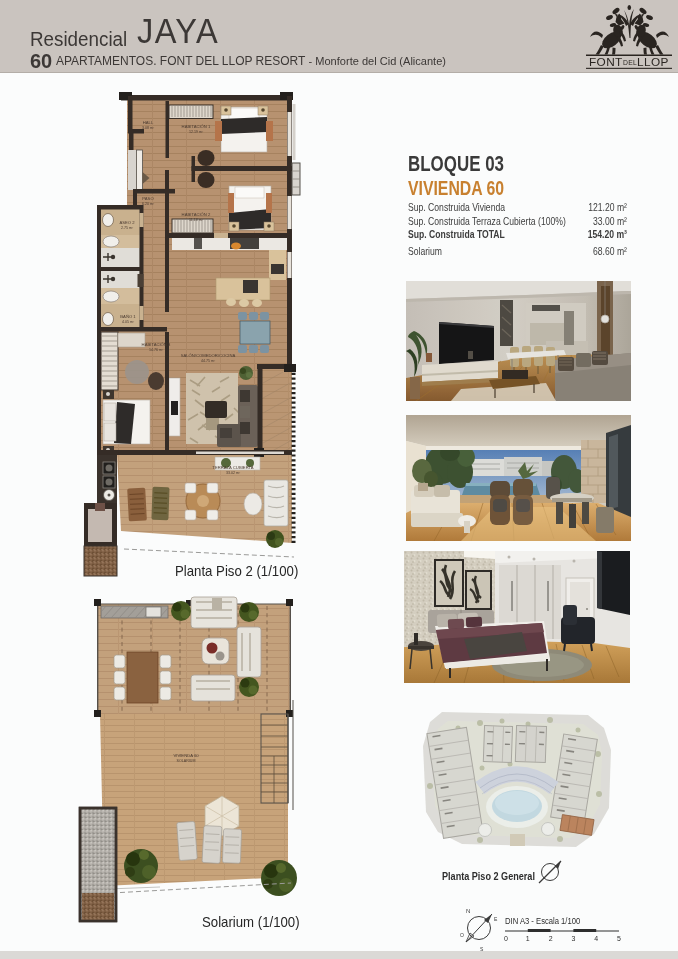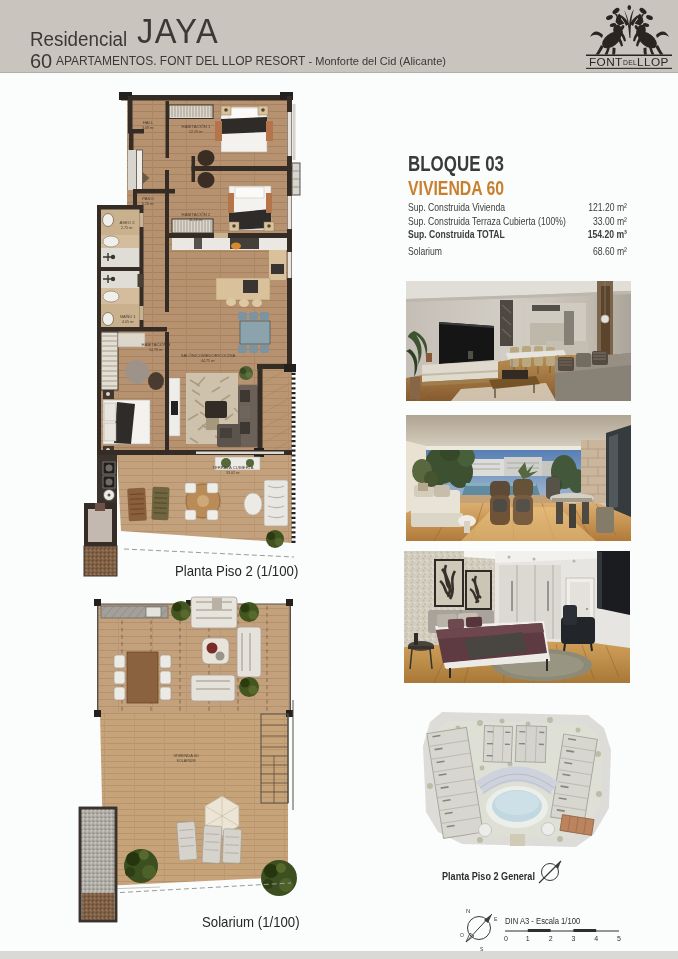--- a/index.html
+++ b/index.html
@@ -9,21 +9,21 @@
 </style>
 </head>
 <body>
 
 <div class="abs" style="left:0;top:0;width:678px;height:72px;background:#cac4bf;border-bottom:1px solid #b3ada7;"></div>
 
 <div class="abs" style="left:30px;top:28px;color:#3c3836;font-size:20px;transform:scaleX(0.94);transform-origin:left top;">Residencial</div>
 
 <div class="abs" style="left:137px;top:11px;color:#3c3836;font-size:35px;letter-spacing:1.5px;transform:scaleX(0.93);transform-origin:left top;">JAYA</div>
 
-<div class="abs" style="left:30px;top:50px;color:#3c3836;font-size:20px;">60</div>
+<div class="abs" style="left:30px;top:50px;color:#3c3836;font-size:20px;font-weight:bold;">60</div>
 
 <div class="abs" style="left:56px;top:54px;color:#3c3836;font-size:12.5px;transform:scaleX(0.96);transform-origin:left top;">APARTAMENTOS. FONT DEL LLOP RESORT <span style="font-size:11.5px;">- Monforte del Cid (Alicante)</span></div>
 
 <svg class="abs" style="left:583px;top:4px;" width="92" height="66" viewBox="0 0 92 66">
   <g fill="#2a2521" stroke="none">
 
     <g>
       <path d="M46.5,34 C45.5,22 44,13 41,6 C43.5,10 45.5,15 46,22 C46.5,15 48,9 51,5 C48.5,12 47.5,22 47.5,34 Z"></path>
       <path d="M46,20 C43,14 39,11 35,10 C39,14 41,17 43,22 Z"></path>
       <path d="M47,20 C50,14 54,11 58,10 C54,14 52,17 50,22 Z"></path>

